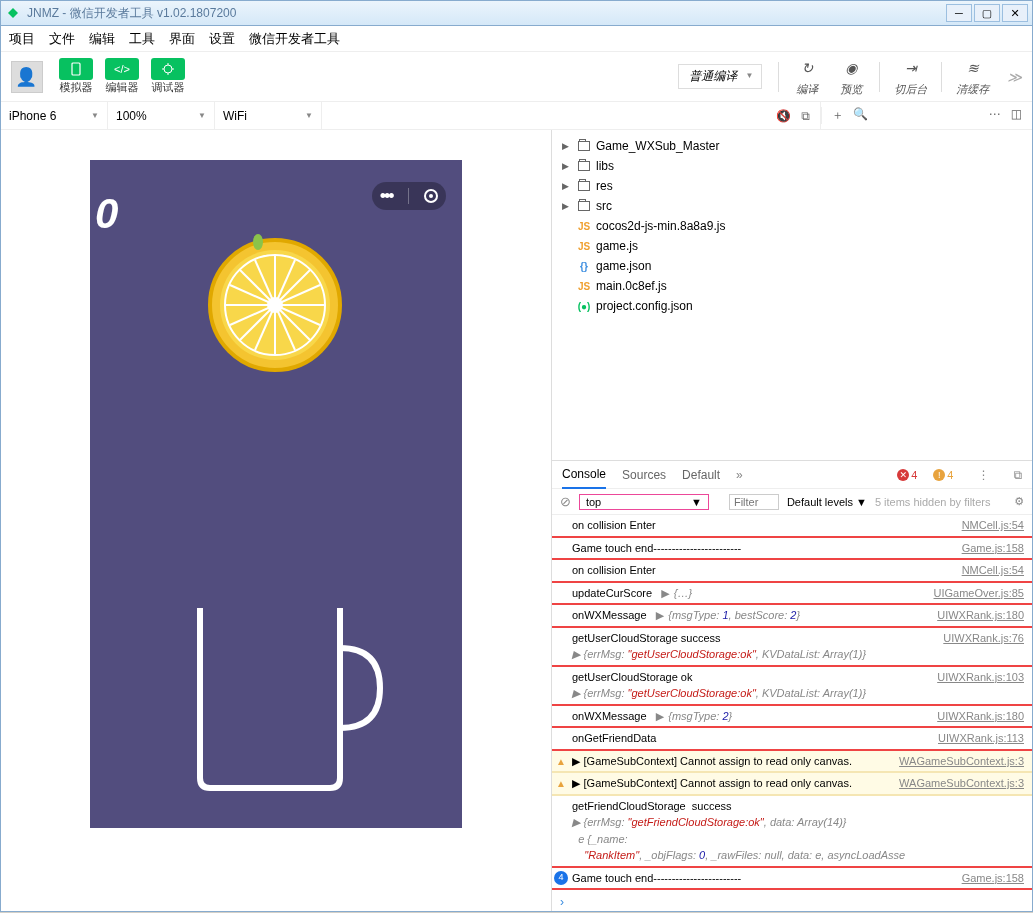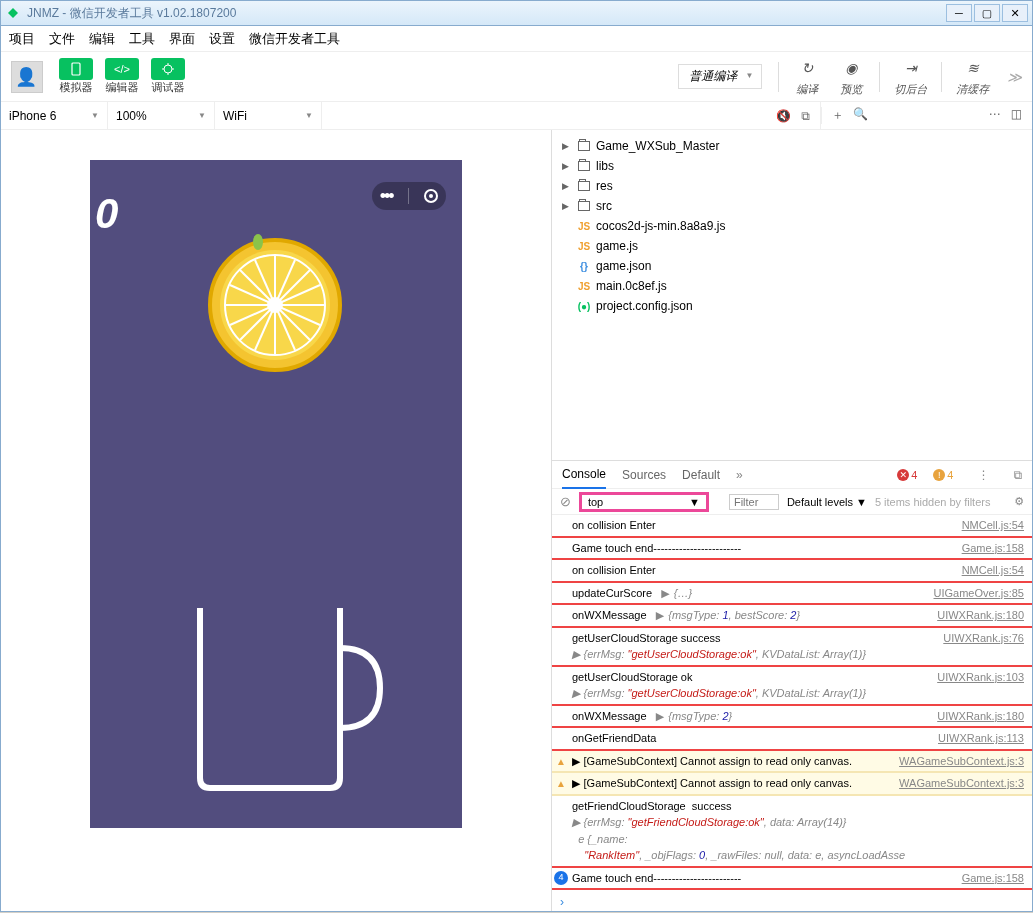--- a/index.html
+++ b/index.html
@@ -74,21 +74,21 @@
 .dt-tabs .tab.active { color: #000; border-bottom: 2px solid #1A73E8; }
 .dt-tabs .dtspacer { flex: 1; }
 .dt-tabs .err { color: #D73A3A; font-size: 11px; display: flex; align-items: center; gap: 2px;}
 .dt-tabs .warn { color: #E8A33D; font-size: 11px; display: flex; align-items: center; gap: 2px;}
 .dt-tabs .badge { width:12px; height:12px; border-radius:50%; display:inline-flex; align-items:center; justify-content:center; color:#fff; font-size:9px;}
 .dt-tabs .err .badge{ background:#D73A3A;} .dt-tabs .warn .badge{background:#E8A33D;}
 
 .dt-filter { height: 26px; display: flex; align-items: center; padding: 0 8px; gap: 8px; border-bottom: 1px solid #eee; font-size: 11px; }
 .dt-filter .nope { color: #888; font-size: 13px;}
 .dt-filter select, .dt-filter input { font-size: 11px; border: 1px solid #ccc; padding: 1px 4px; margin-left: 12px; }
-.dt-filter .ctx { flex: 0 0 130px; border:3px solid #ec4899; padding: 1px 6px; display:flex; justify-content:space-between; cursor:pointer;align-items:flex-end;}
+.dt-filter .ctx { flex: 0 0 130px; border:1px solid #ec4899; padding: 1px 6px; display:flex; justify-content:space-between; cursor:pointer;align-items:flex-end;}
 .dt-filter .hidden-msg { color: #aaa; }
 
 .console-body { flex: 1; overflow: auto; font-family: Consolas, monospace; font-size: 11px; }
 .log-row { display: flex; padding: 2px 8px 2px 20px; border-bottom: 2px solid #ef4444; line-height: 1.5; position: relative;}
 .log-row.warn-row { background: #FFFBE5; border-bottom-color: #F5E6B3;}
 .log-row .msg { flex: 1; white-space: pre-wrap; word-break: break-all; }
 .log-row .src { color: #888; text-decoration: underline; margin-left: 8px; white-space: nowrap; }
 .log-row .caret-r { color: #888; margin-right: 4px;}
 .log-row .obj { color: #888; font-style: italic;}
 .log-row .num { color: #1A1AA6;}

